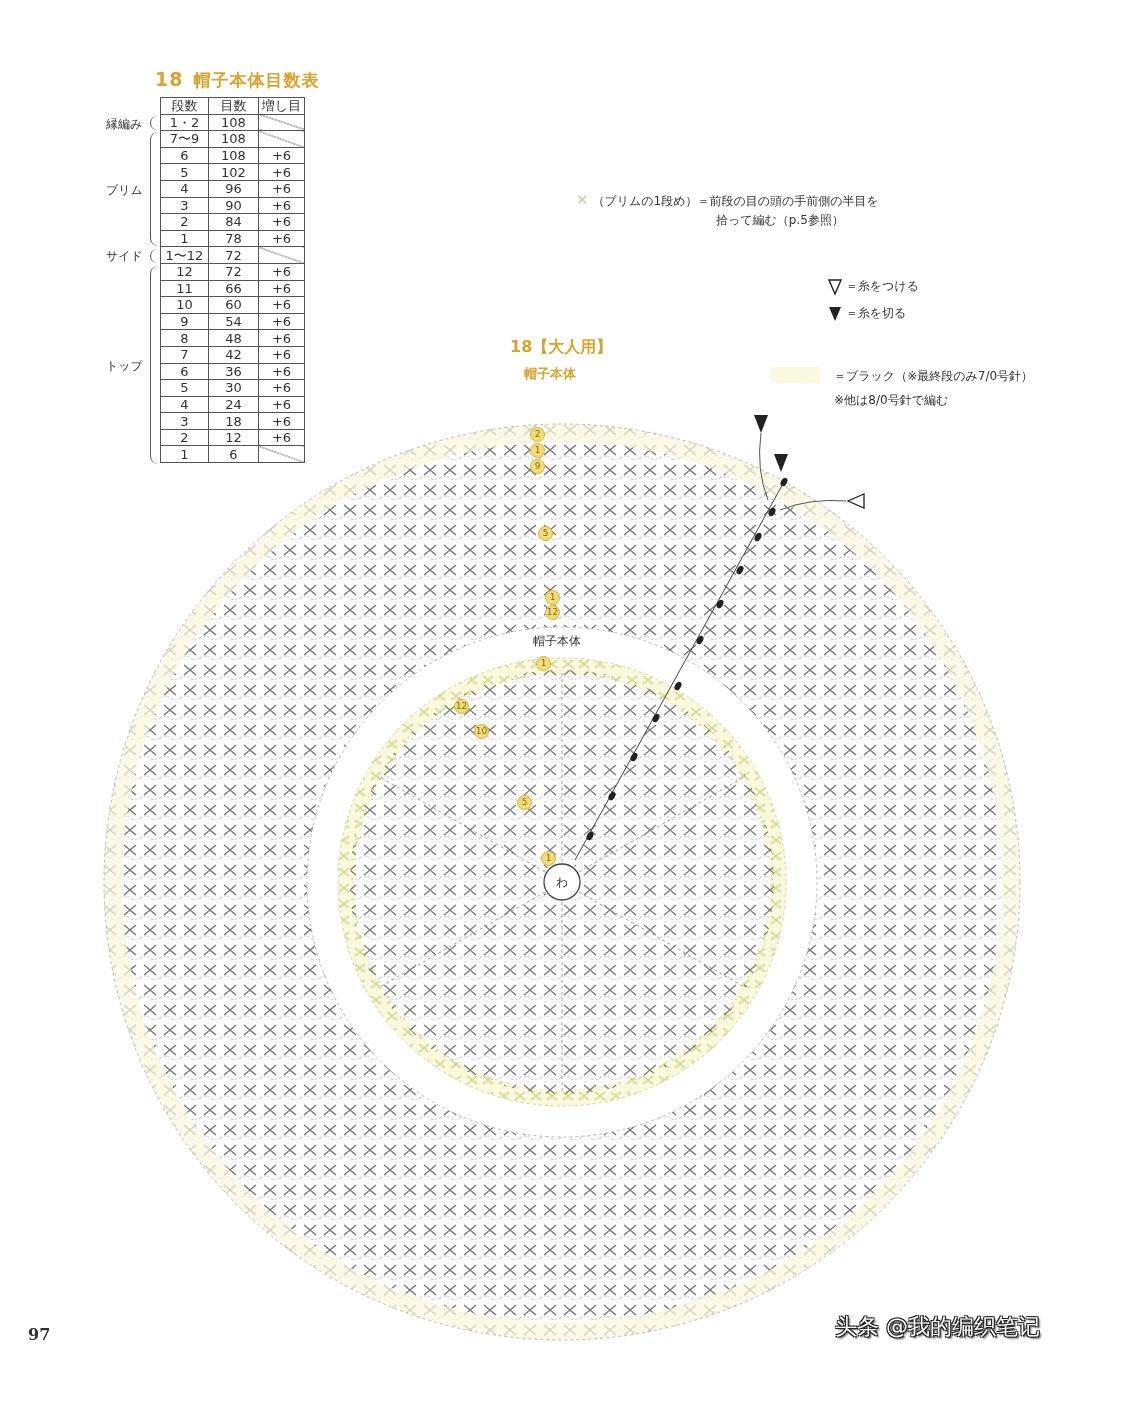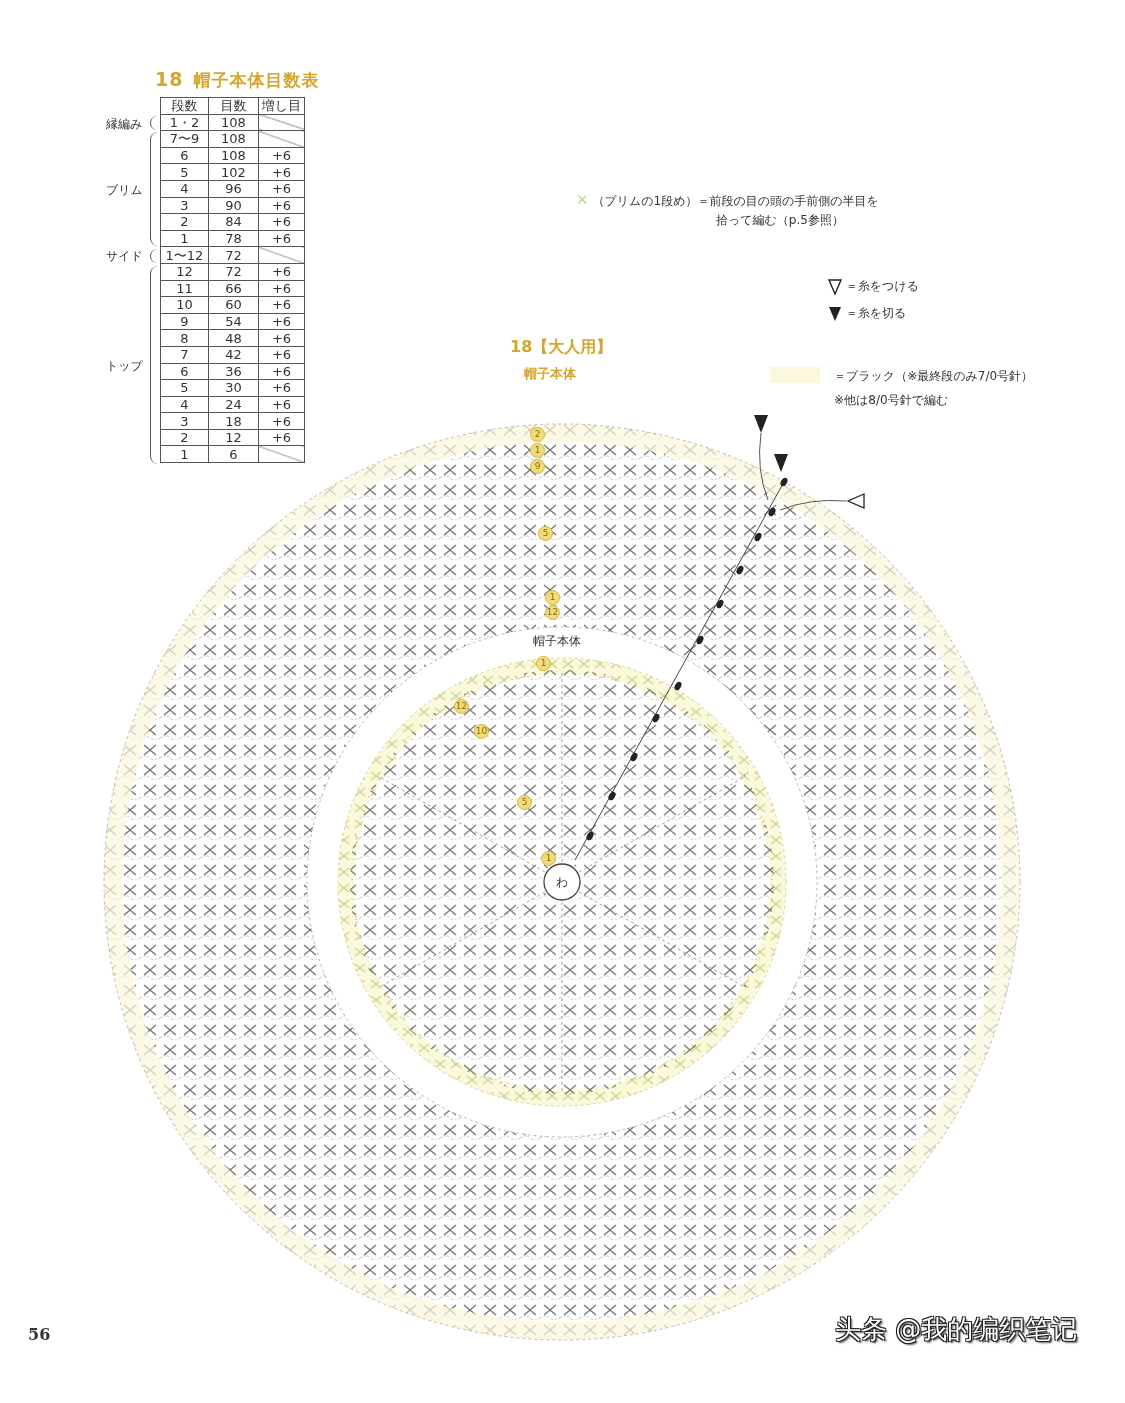--- a/index.html
+++ b/index.html
@@ -14,21 +14,21 @@
   table.counts col.c2{width:50px;}
   table.counts col.c3{width:46px;}
   td.slash{background:linear-gradient(to top right, transparent calc(50% - 0.6px), #555 50%, transparent calc(50% + 0.6px));}
   .group-label{font-size:12px;color:#333;}
   .brace{border-left:1.3px solid #555;border-radius:8px 0 0 8px;}
   .note{font-size:12px;color:#333;line-height:20px;}
   .chart-title{left:510px;top:337px;font-size:16px;font-weight:bold;color:#d9a42a;}
   .chart-sub{left:524px;top:365px;font-size:13px;font-weight:bold;color:#d9a42a;}
   .yellow-swatch{left:770px;top:367px;width:50px;height:16px;background:#fbf8dc;}
   .page-num{left:28px;top:1325px;font-family:"DejaVu Serif",serif;font-weight:bold;font-size:16px;color:#333;}
-  .watermark{left:835px;top:1312px;font-size:26px;color:#fff;text-shadow:1px 1px 0 #222,-1px -1px 0 #222,1px -1px 0 #222,-1px 1px 0 #222,2px 2px 2px #444;}
+  .watermark{left:835px;top:1312px;font-size:22px;color:#fff;text-shadow:1px 1px 0 #222,-1px -1px 0 #222,1px -1px 0 #222,-1px 1px 0 #222,2px 2px 2px #444;}
   .round-badge{width:13px;height:13px;border-radius:50%;background:#f0dc78;border:1px solid #d9b43a;font-size:9px;line-height:13px;text-align:center;color:#8a6a10;}
   .center-label{font-size:12px;color:#333;}
 </style>
 </head>
 <body>
 
 <div class="abs table-title">
   <span class="num">18</span><span>帽子本体目数表</span>
 </div>
 
@@ -280,14 +280,14 @@
 <div class="abs round-badge" style="left:538px;top:526px;">5</div>
 <div class="abs round-badge" style="left:545px;top:590px;">1</div>
 <div class="abs round-badge" style="left:545px;top:605px;">12</div>
 
 <div class="abs round-badge" style="left:536px;top:656px;">1</div>
 <div class="abs round-badge" style="left:454px;top:699px;">12</div>
 <div class="abs round-badge" style="left:474px;top:724px;">10</div>
 <div class="abs round-badge" style="left:517px;top:795px;">5</div>
 <div class="abs round-badge" style="left:541px;top:851px;">1</div>
 
-<div class="abs page-num">56</div>
+<div class="abs page-num">97</div>
 <div class="abs watermark">头条 @我的编织笔记</div>
 
 </body></html>

